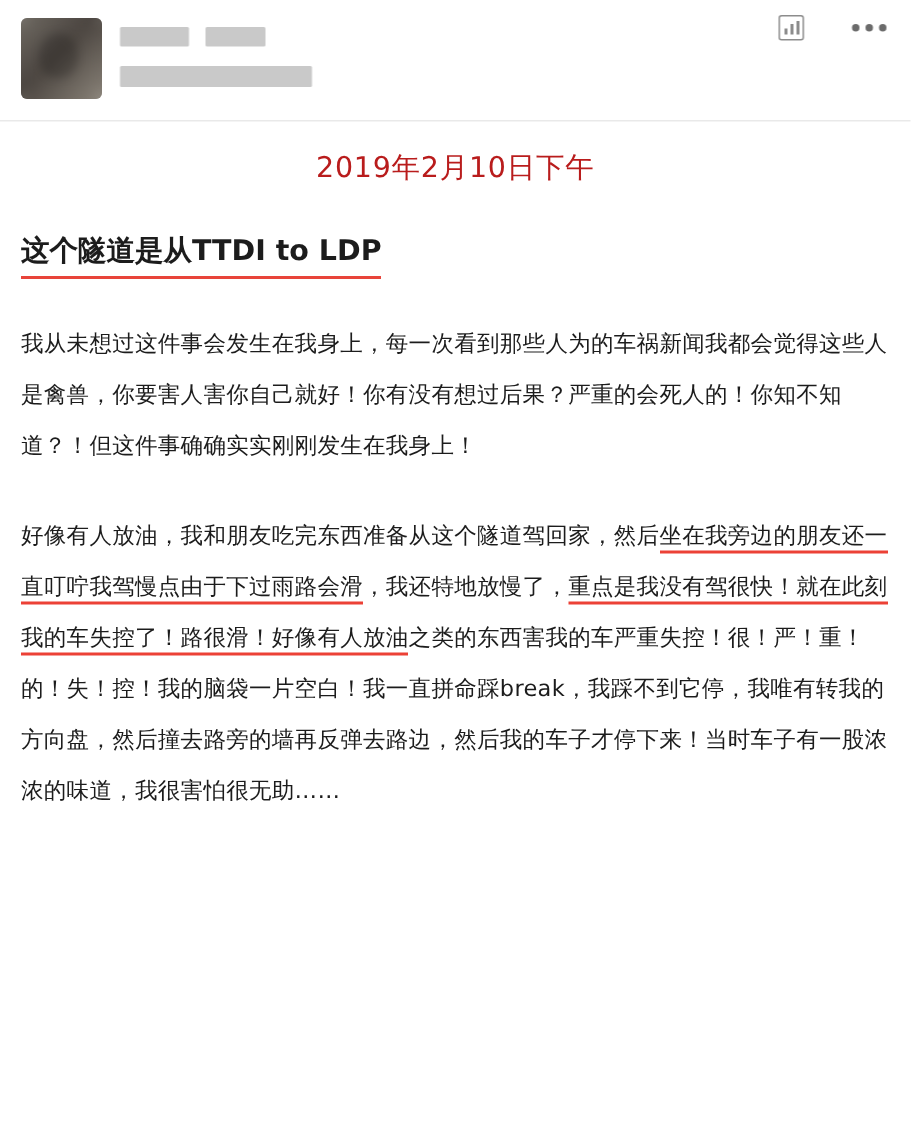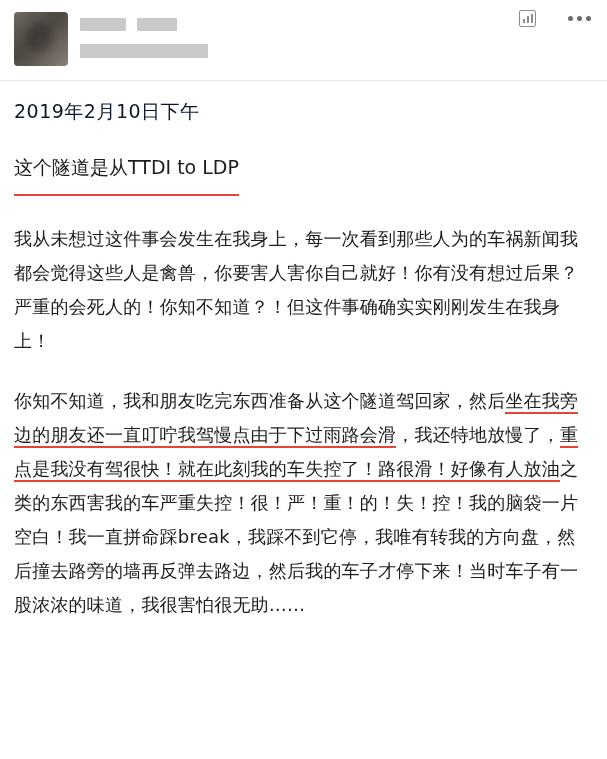--- a/index.html
+++ b/index.html
@@ -119,39 +119,41 @@
   .content {
     padding: 0 14px;
   }
   .divider {
     border-top: 1px solid #e9e9e9;
     margin: 2px 0 0 0;
   }
 
   .date {
     font-size: 19px;
-    color: #0f172a;
+    color: #b91c1c;
     margin: 18px 0 26px 0;
     letter-spacing: 0.5px;
+    text-align: center;
   }
 
   .para {
-    font-size: 18px;
+    font-size: 15px;
     line-height: 34px;
     color: #1c1c1c;
     margin: 0 0 26px 0;
     letter-spacing: 0.2px;
     text-align: left;
   }
   .para.last { margin-bottom: 0; }
 
   
   .u-red {
     border-bottom: 2px solid #e8443a;
-    padding-bottom: 11px;
+    padding-bottom: 1px;
+    font-weight: bold;
   }
   .u-red-thick {
     border-bottom: 2.5px solid #ec4136;
     padding-bottom: 1px;
   }
 
   .headline {
     font-size: 19px;
     line-height: 32px;
     margin: 0 0 26px 0;
@@ -207,18 +209,18 @@
 
     <div class="date">2019年2月10日下午</div>
 
     <div>
       <span class="headline u-red">这个隧道是从TTDI to LDP</span>
     </div>
 
     <p class="para">我从未想过这件事会发生在我身上，每一次看到那些人为的车祸新闻我都会觉得这些人是禽兽，你要害人害你自己就好！你有没有想过后果？严重的会死人的！你知不知道？！但这件事确确实实刚刚发生在我身上！</p>
 
 
-    <p class="para last"><span>你知不知道，我和朋友吃完东西准备从这个隧道驾回家，然后</span><span class="u-red-thick">坐在我旁边的朋友还一直叮咛我驾慢点由于下过雨路会滑</span><span>，我还特地放慢了，</span><span class="u-red-thick">重点是我没有驾很快！就在此刻我的车失控了！路很滑！好像有人放油</span><span>之类的东西害我的车严重失控！很！严！重！的！失！控！我的脑袋一片空白！我一直拼命踩break，我踩不到它停，我唯有转我的方向盘，然后撞去路旁的墙再反弹去路边，然后我的车子才停下来！当时车子有一股浓浓的味道，我很害怕很无助……</span></p>
+    <p class="para last"><span>好像有人放油，我和朋友吃完东西准备从这个隧道驾回家，然后</span><span class="u-red-thick">坐在我旁边的朋友还一直叮咛我驾慢点由于下过雨路会滑</span><span>，我还特地放慢了，</span><span class="u-red-thick">重点是我没有驾很快！就在此刻我的车失控了！路很滑！好像有人放油</span><span>之类的东西害我的车严重失控！很！严！重！的！失！控！我的脑袋一片空白！我一直拼命踩break，我踩不到它停，我唯有转我的方向盘，然后撞去路旁的墙再反弹去路边，然后我的车子才停下来！当时车子有一股浓浓的味道，我很害怕很无助……</span></p>
 
   </div>
 
   <div class="fade-bottom"></div>
 </div>
 
 </body></html>

